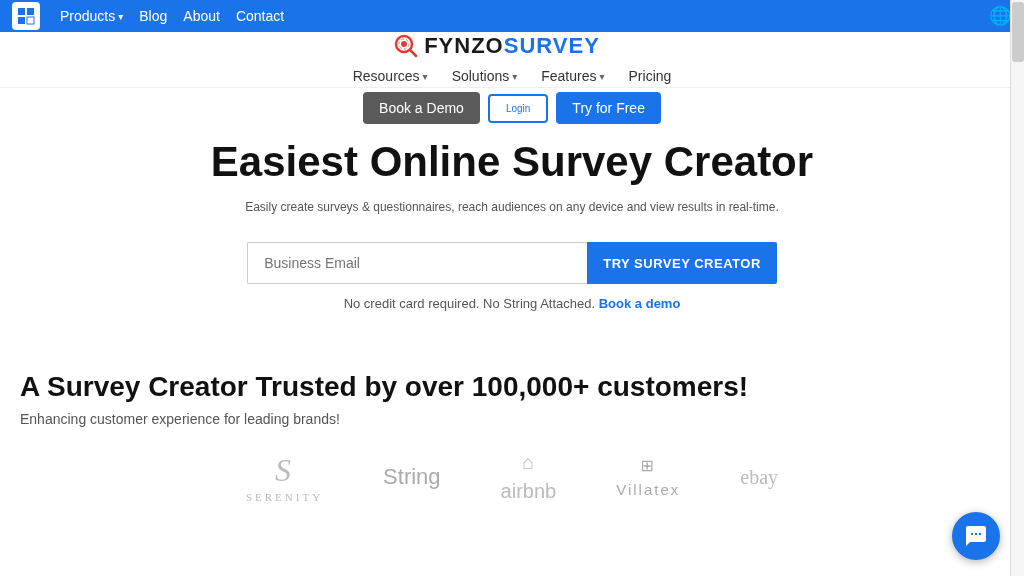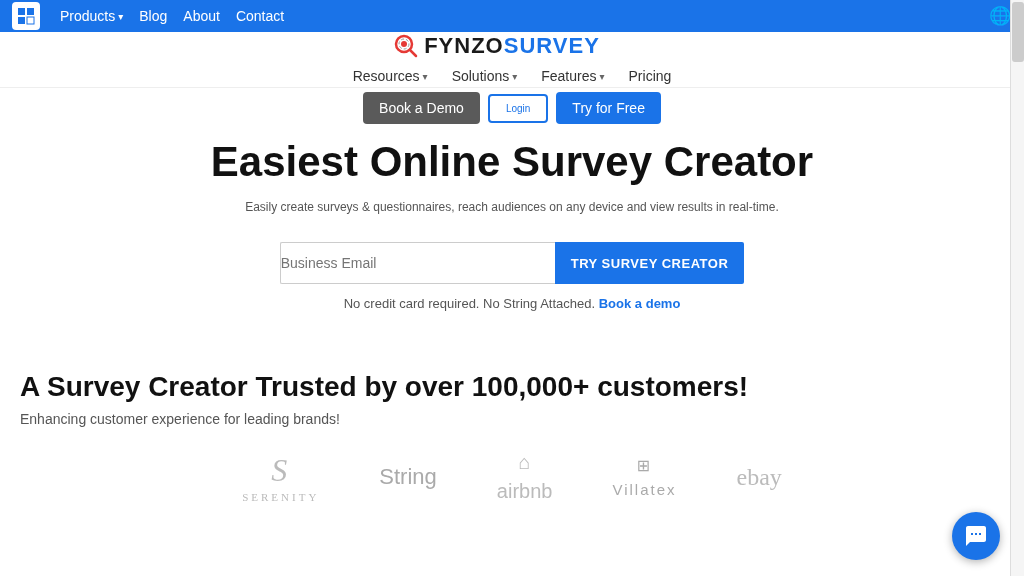--- a/index.html
+++ b/index.html
@@ -89,21 +89,21 @@
     #hero h1 {
       font-size: 42px; font-weight: 900; color: #111; margin-bottom: 14px;
     }
     #hero p.sub {
       font-size: 12px; color: #555; margin-bottom: 28px;
     }
     #hero .cta-row {
       display: flex; justify-content: center; gap: 0; margin-bottom: 12px;
     }
     #hero .email-input {
-      width: 275px; padding: 12px 0;
+      width: 340px; padding: 12px 16px;
       border: 1px solid #ccc; border-right: none;
       font-size: 14px; color: #999; outline: none;
       border-radius: 2px 0 0 2px;
     }
     #hero .btn-try {
       background: #1a73e8; color: #fff; border: none;
       padding: 12px 16px; font-size: 13px; font-weight: 700;
       cursor: pointer; letter-spacing: 0.5px;
       border-radius: 0 2px 2px 0;
     }
@@ -128,21 +128,21 @@
       flex-wrap: wrap;
     }
     .brand-logo {
       color: #999; font-size: 13px; font-weight: 500; letter-spacing: 2px;
       display: flex; flex-direction: column; align-items: center; gap: 2px;
     }
     .brand-logo.serenity { font-family: serif; font-size: 11px; letter-spacing: 3px; color: #bbb; }
     .brand-logo.google { font-family: Arial; font-size: 22px; font-weight: 400; color: #aaa; letter-spacing: 0; }
     .brand-logo.airbnb { font-size: 20px; color: #bbb; letter-spacing: 0; }
     .brand-logo.villatex { font-size: 15px; color: #aaa; letter-spacing: 2px; }
-    .brand-logo.ebay { font-size: 24px; color: #bbb; font-family: serif; letter-spacing: 0; }
+    .brand-logo.ebay { font-size: 20px; color: #bbb; font-family: serif; letter-spacing: 0; }
 
     
     #scrollbar {
       position: absolute; right: 0; top: 0; width: 14px; height: 576px;
       background: #f5f5f5; border-left: 1px solid #ddd;
     }
     #scrollbar-thumb {
       width: 12px; height: 60px; background: #ccc; border-radius: 3px;
       margin: 2px auto; display: block;
     }

